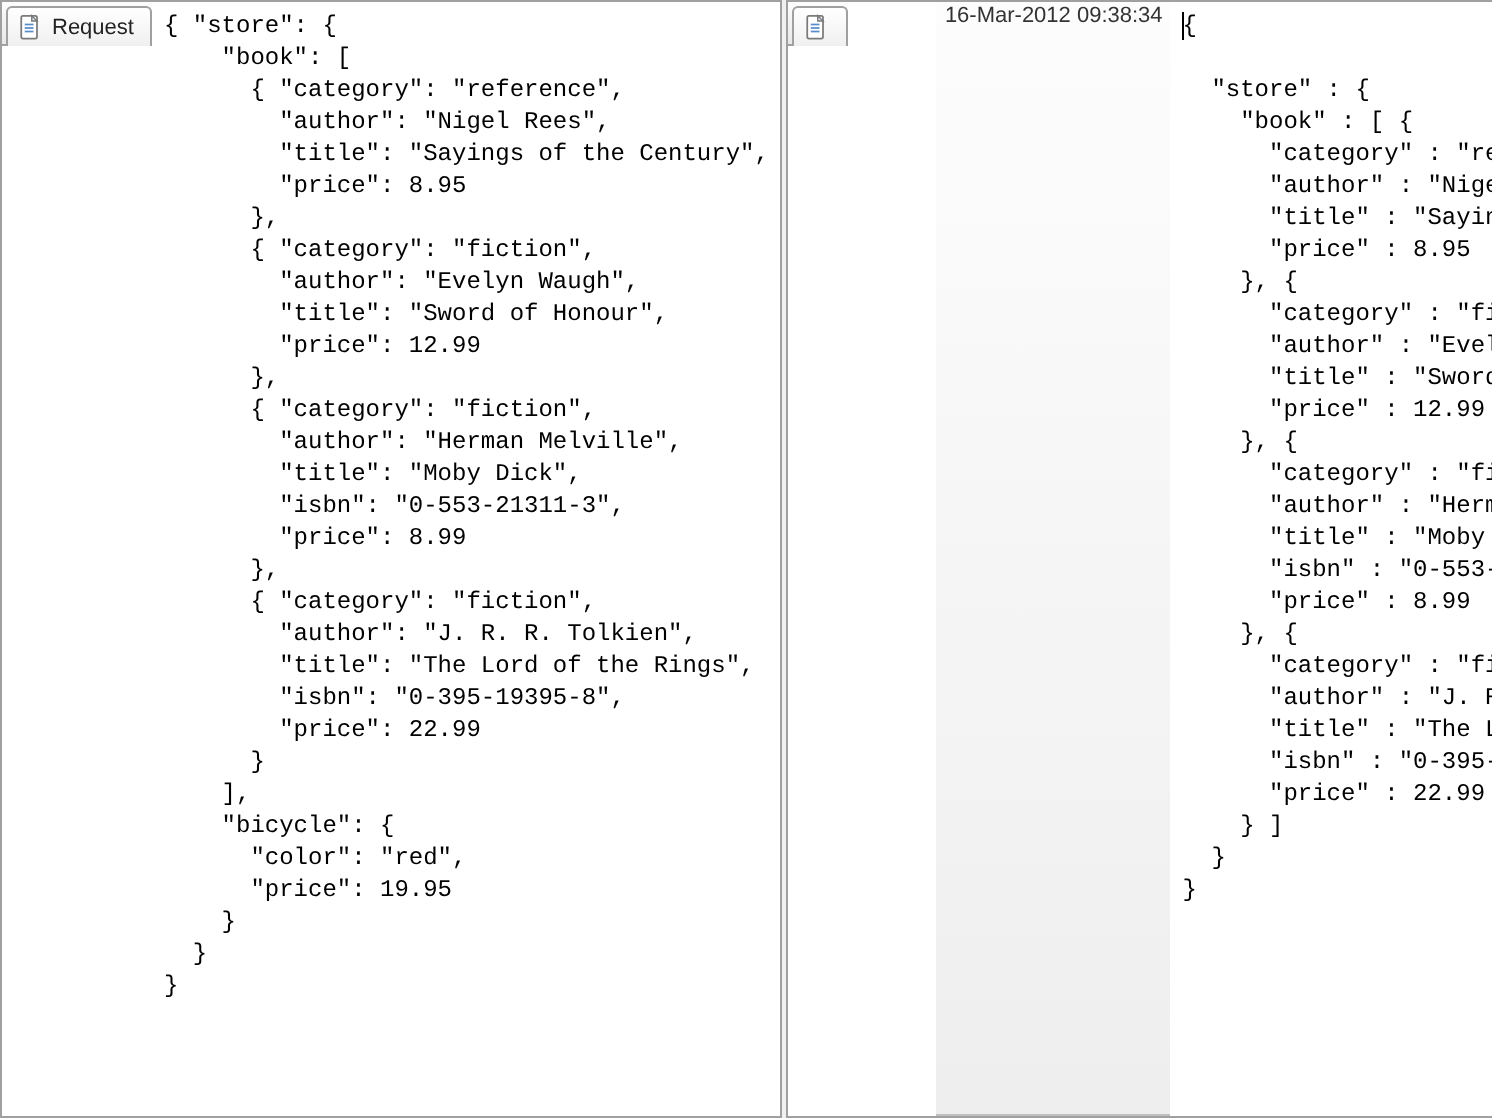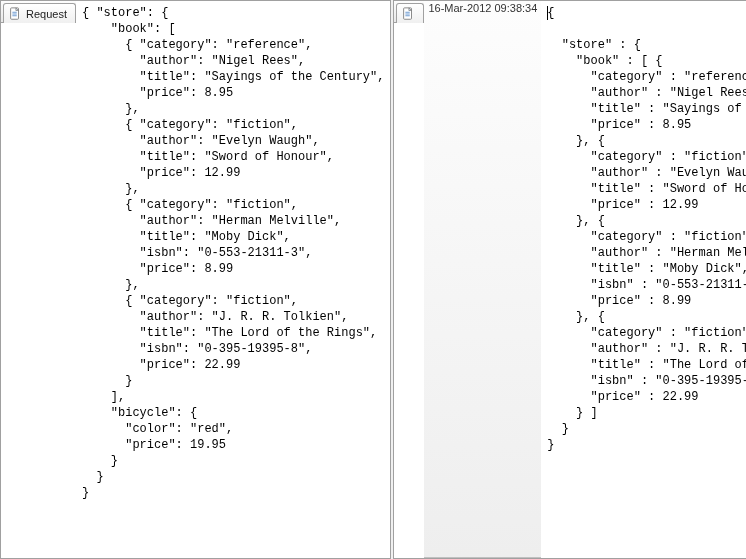--- a/index.html
+++ b/index.html
@@ -50,20 +50,21 @@
     display: inline-flex;
     width: 14px;
     height: 14px;
   }
   .timestamp-bar {
     background: linear-gradient(to bottom, #fdfdfd, #eeeeee);
     border-bottom: 1px solid #c0c0c0;
     padding: 1px 4px;
     font-size: 11px;
     color: #333;
+    margin-left: 44px;
   }
   .code-area {
     flex: 1;
     overflow: auto;
     padding: 4px 6px;
     font-family: "Courier New", monospace;
     font-size: 12px;
     line-height: 16px;
     white-space: pre;
     color: #000;

